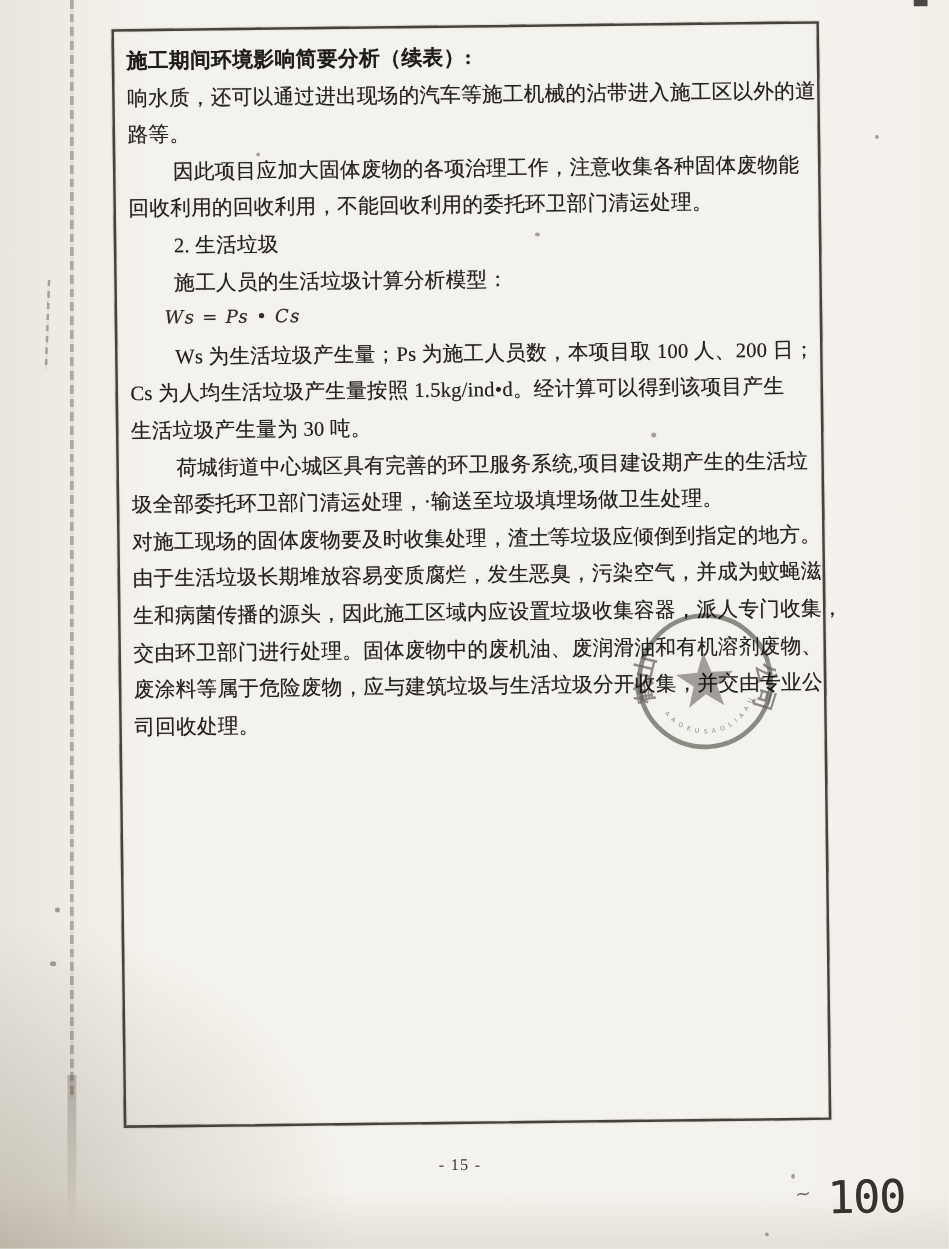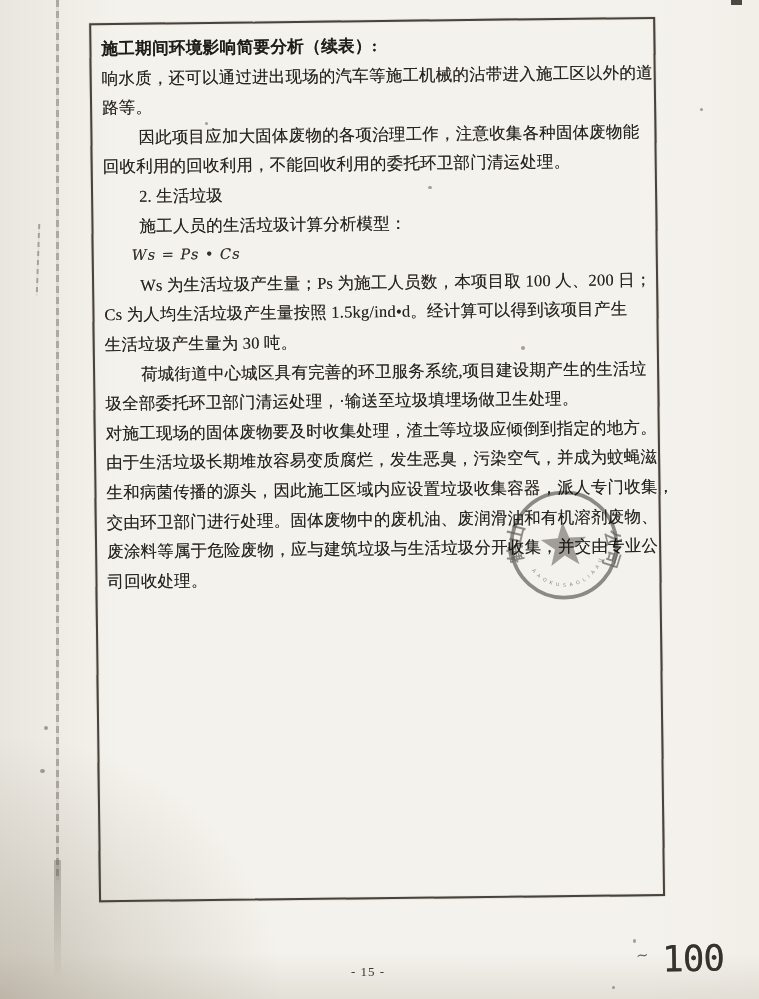--- a/index.html
+++ b/index.html
@@ -60,21 +60,21 @@
     font-style:italic;font-size:14.5px;letter-spacing:1px;color:#33302a;
   }
   
   .seal{
     position:absolute;left:489px;top:468px;width:150px;height:154px;
     opacity:.82;mix-blend-mode:multiply;
     transform:rotate(-4deg);
   }
   
   .page-label{
-    position:absolute;left:351px;top:964px;
+    position:absolute;left:351px;top:924px;
     font-size:13px;letter-spacing:1px;color:#3a372f;
     font-family:"Liberation Serif",serif;
   }
   .corner-number{
     position:absolute;left:662px;top:938px;
     font-size:36px;color:#35332e;
     font-family:"DejaVu Sans Mono","Liberation Mono",monospace;
     letter-spacing:-1px;transform:rotate(-1deg);
     text-shadow:0 0 .5px rgba(50,48,42,.6);
   }

